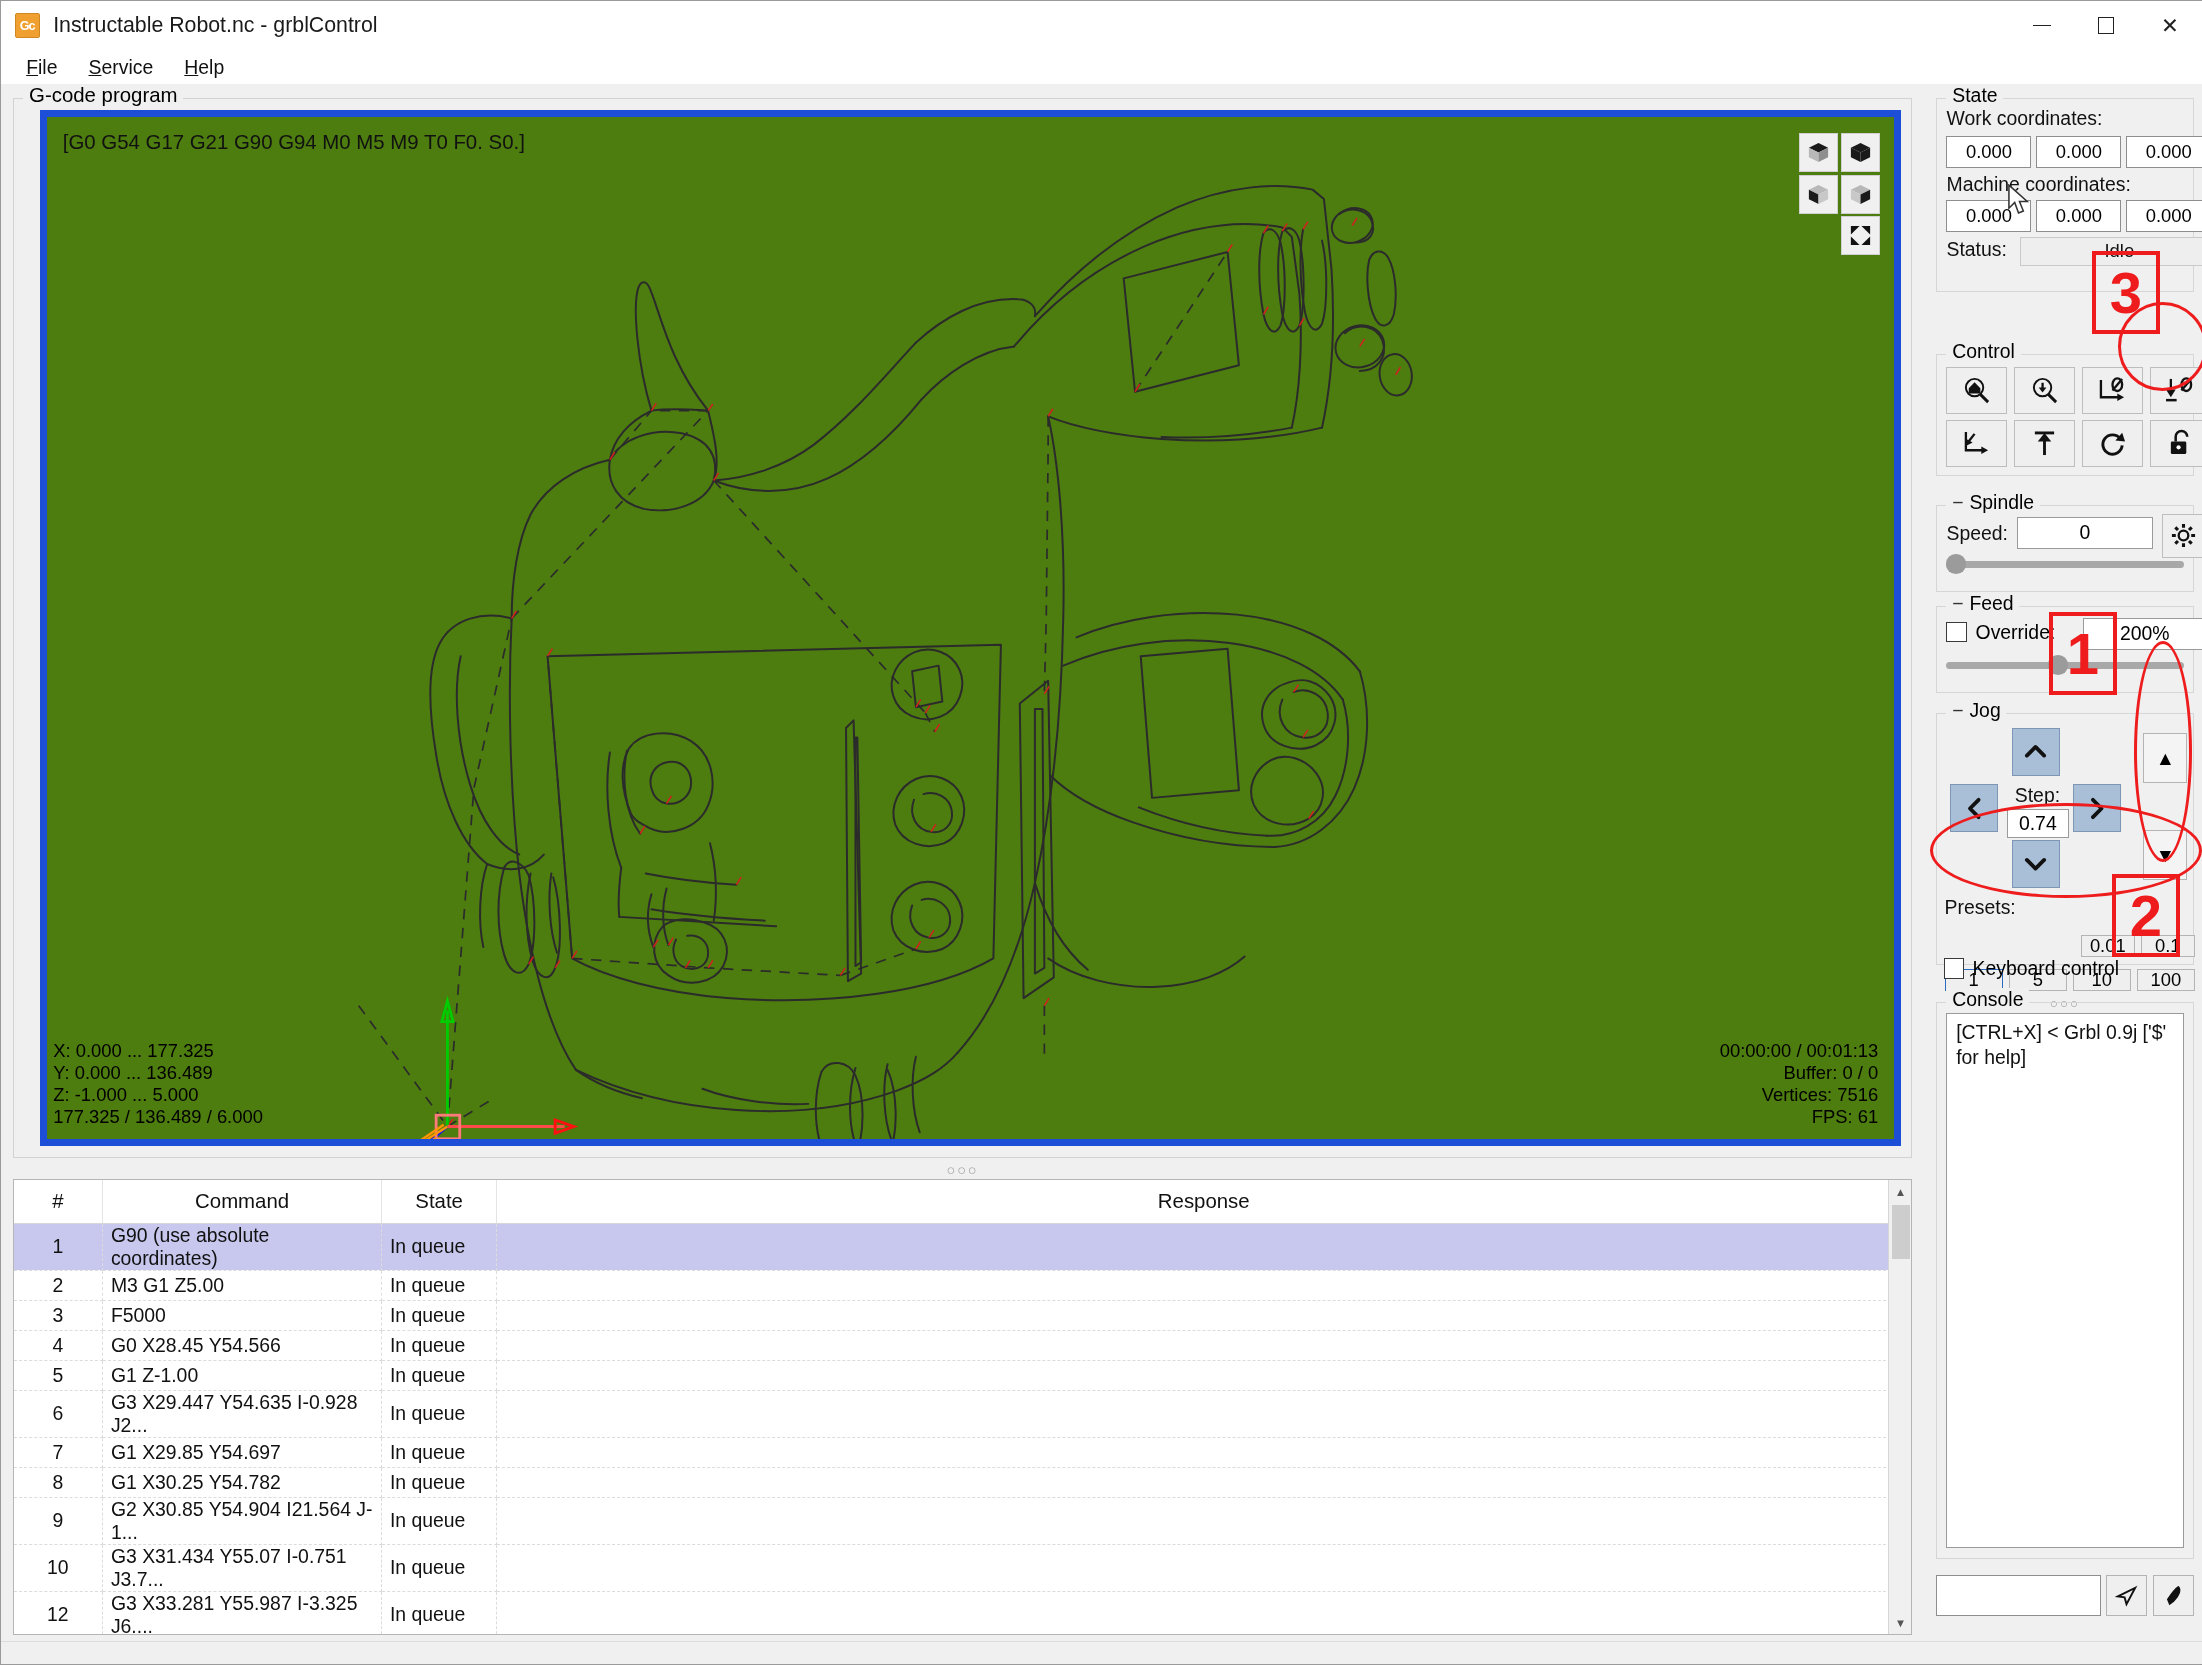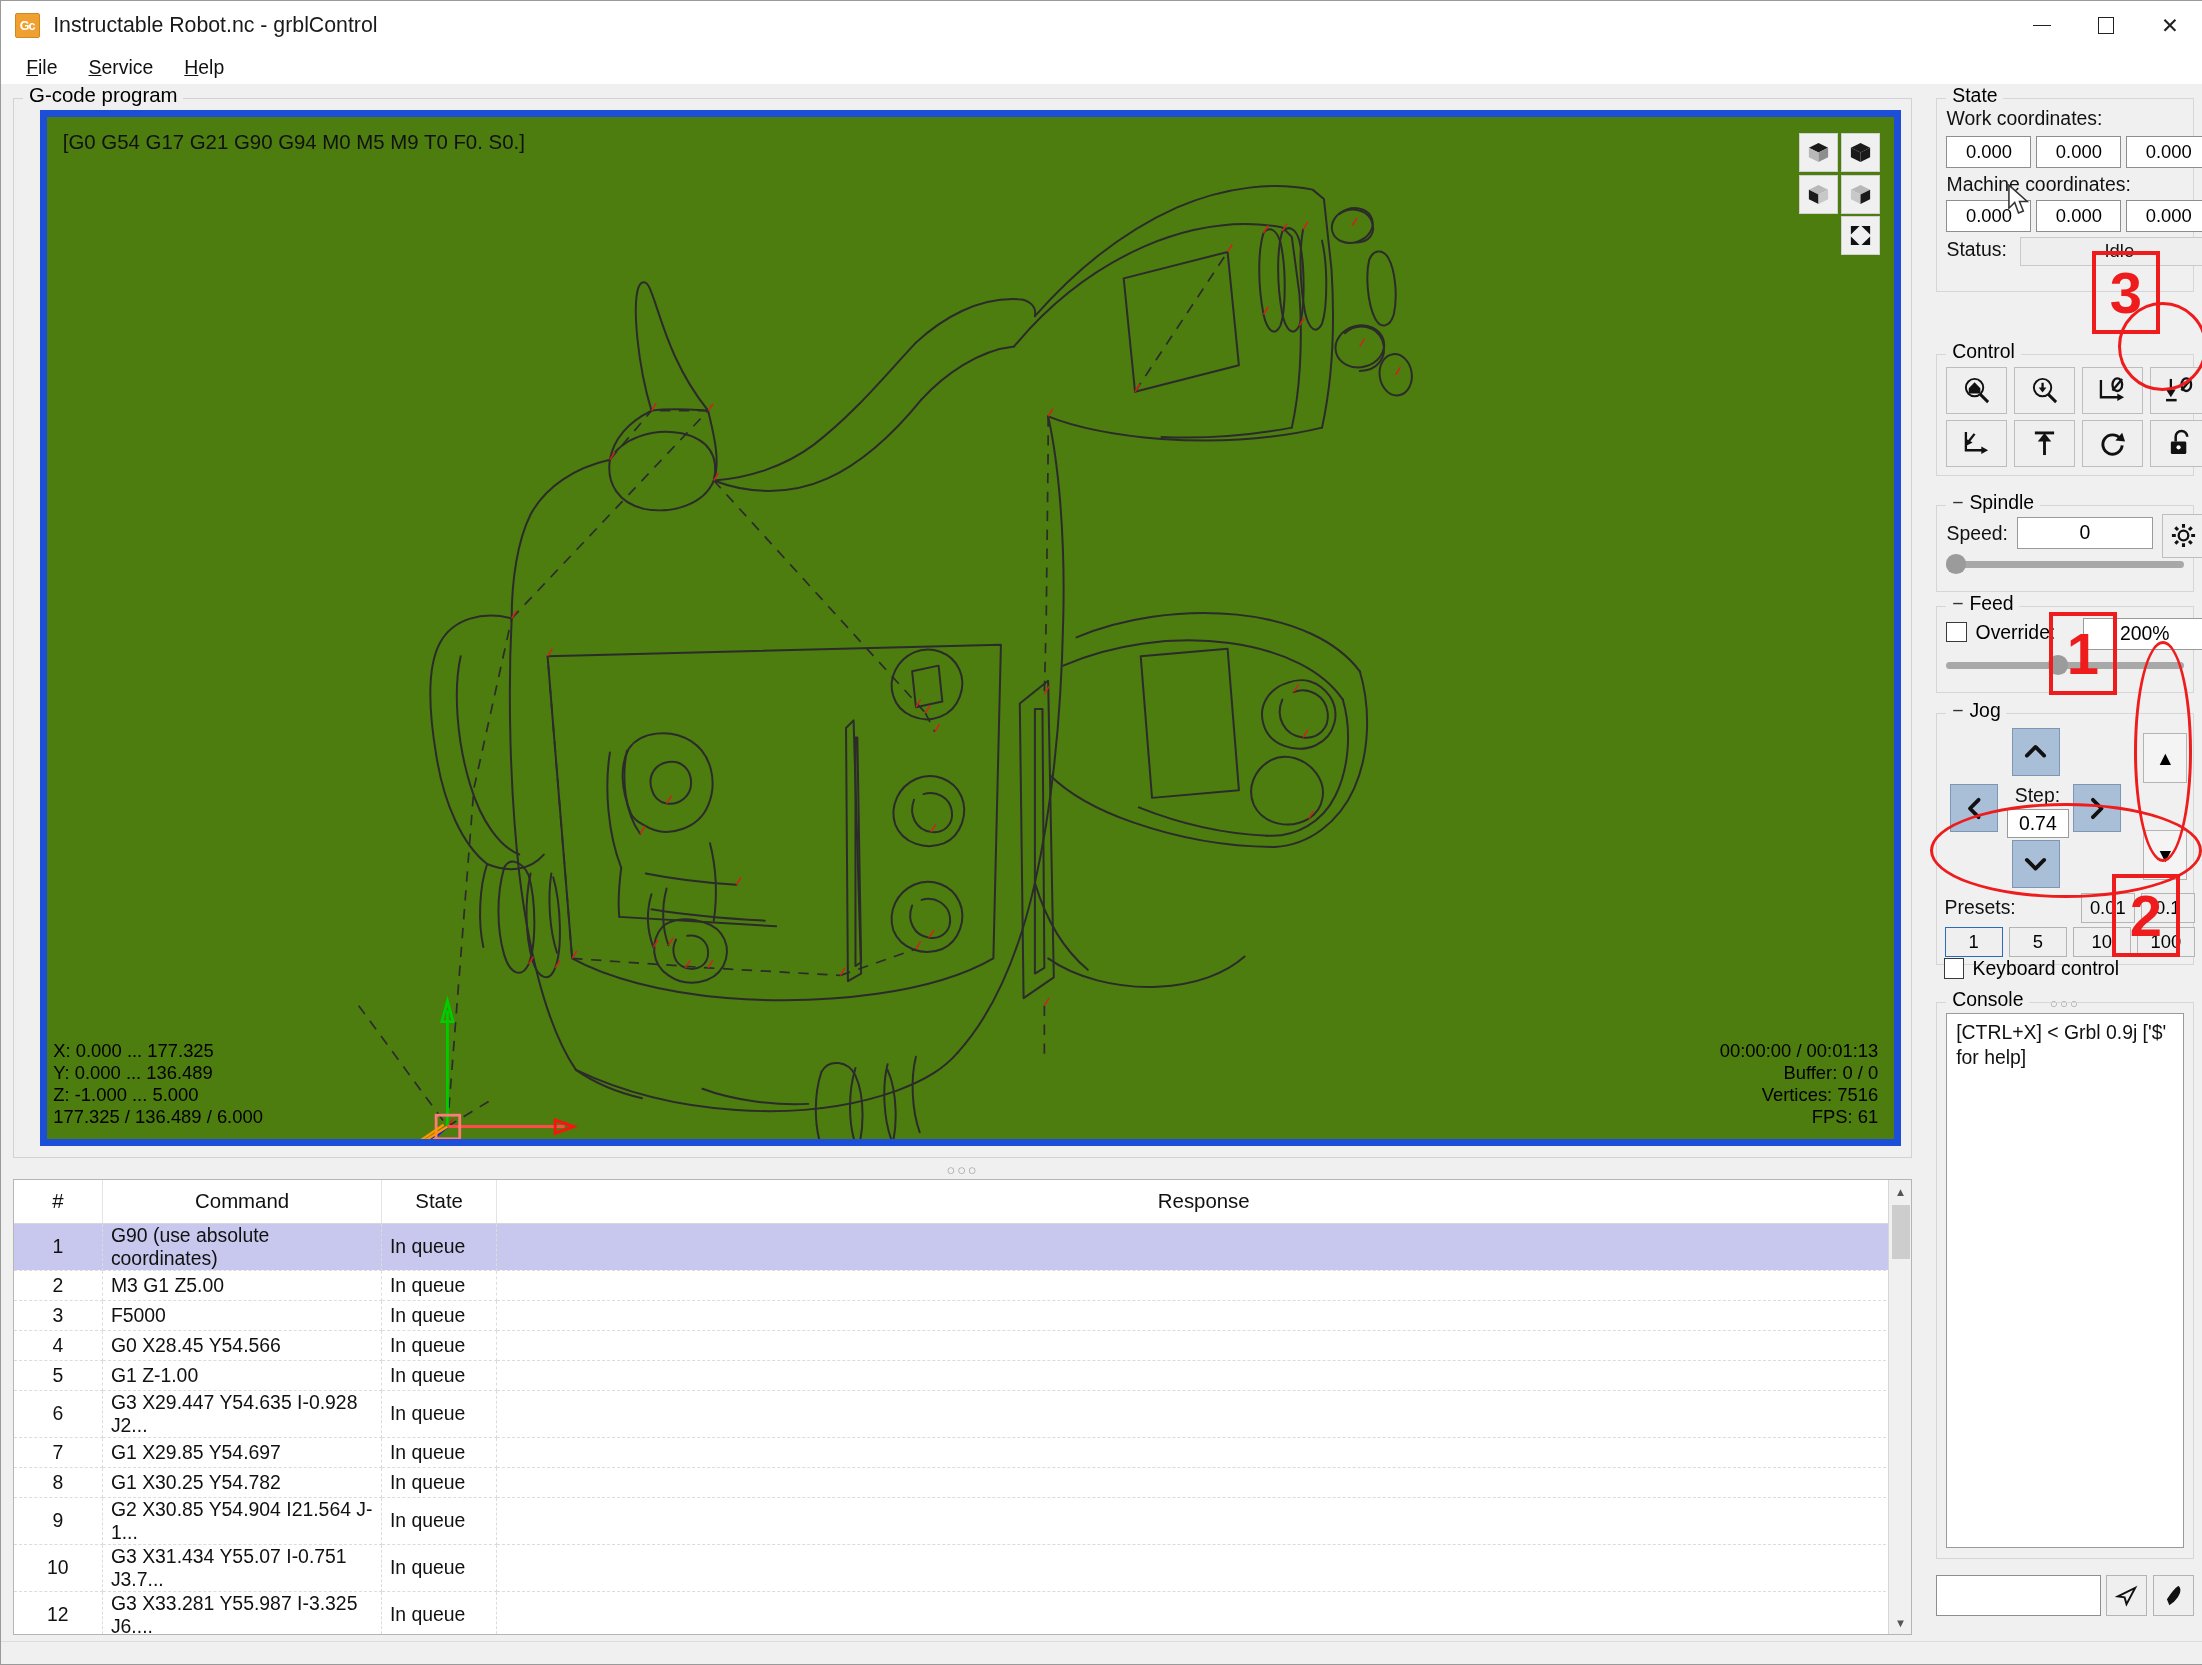--- a/index.html
+++ b/index.html
@@ -137,23 +137,23 @@
              font-size:19.4px; display:flex; align-items:center; justify-content:center; }
   .gear-btn { position:absolute; width:44px; height:44px; background:#efefef;
               border:1px solid #bdbdbd; display:flex; align-items:center;
               justify-content:center; }
 
   .jogbtn { position:absolute; width:48px; height:48px; background:#a9bfd8;
             border:1px solid #7d96b3; display:flex; align-items:center;
             justify-content:center; }
   .stepfld { position:absolute; background:#fff; border:1px solid #9a9a9a;
              font-size:19.4px; display:flex; align-items:center; justify-content:center; }
-  .presetbtn { position:absolute; height:30px; background:#efefef;
+  .presetbtn { position:absolute; height:22px; background:#efefef;
                border:1px solid #b4b4b4; font-size:18.4px; display:flex;
-               align-items:center; justify-content:center; }
+               align-items:center; justify-content:center;margin-top:42px; }
   .presetbtn.active { border:1.9px solid #2a6bbf; }
   .jog-spin { position:absolute; right:5.8px; top:19.4px; width:44px; height:147px; }
   .jog-spin .sp { position:absolute; left:0; width:44px; height:50px;
                   background:#f4f4f4; border:1px solid #b4b4b4;
                   display:flex; align-items:center; justify-content:center; }
 
   .console-grp { top:918px; bottom:105px; }
   .console-box { position:absolute; left:9.7px; right:9.7px; top:9.7px; bottom:9.7px;
                  background:#fff; border:1px solid #9a9a9a; padding:6.8px 8.7px;
                  font-size:19.4px; line-height:1.25; color:#111; }

